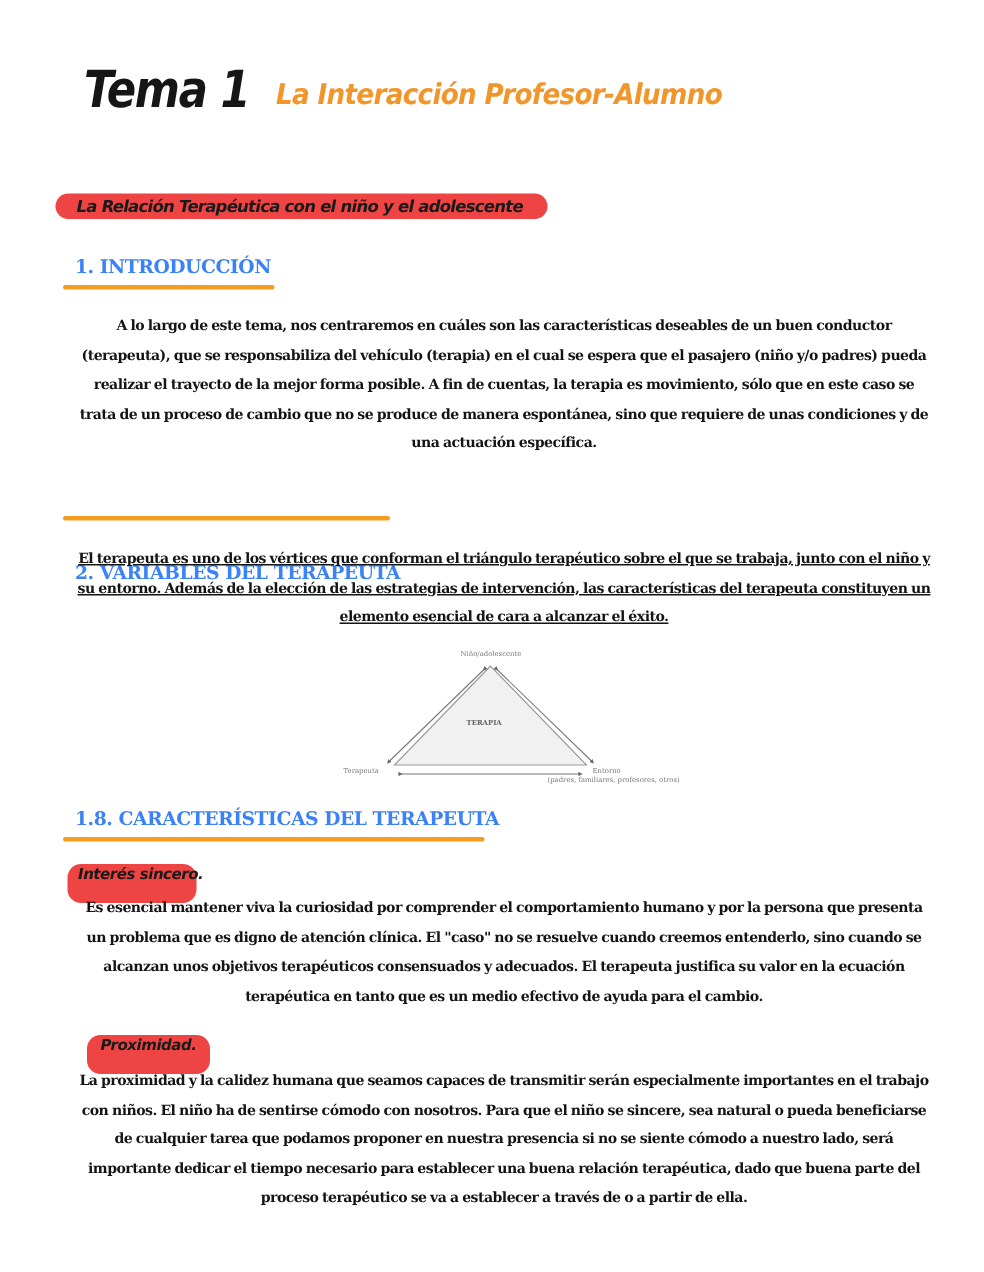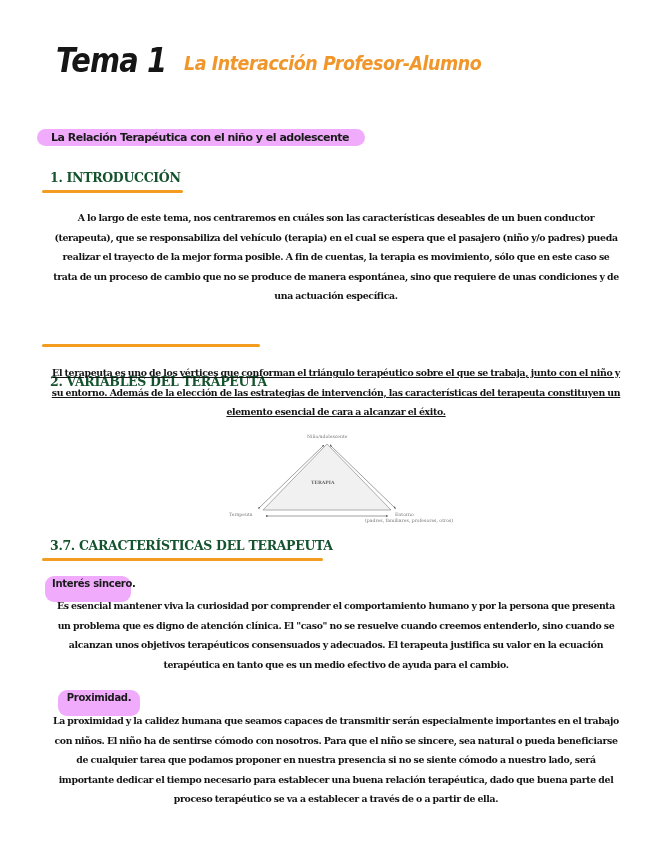--- a/index.html
+++ b/index.html
@@ -10,30 +10,30 @@
       font-family: "DejaVu Sans", sans-serif; font-size: 34px; font-weight: bold;
       font-style: italic; letter-spacing: -1px; color: #161616; transform: scaleX(0.85); transform-origin: left;
     }
     .title-sub {
       position: absolute; left: 184px; top: 52px;
       font-family: "DejaVu Sans", sans-serif; font-size: 19px; font-style: italic; font-weight: bold;
       color: #f0962a; letter-spacing: -0.5px; transform: scaleX(0.92); transform-origin: left;
     }
 
     .hl {
-      position: absolute; background: #f0abfc; border-radius: 9px;
-      font-family: "DejaVu Sans", sans-serif; font-weight: bold; color: #1a1a1a;
+      position: absolute; background: #ef4444; border-radius: 9px;
+      font-family: "DejaVu Sans", sans-serif; font-style: italic; font-weight: bold; color: #1a1a1a;
       white-space: nowrap;
     }
     .hl-subtitle { left: 37px; top: 129px; width: 328px; height: 17px; font-size: 11px; line-height: 17px; padding-left: 14px; box-sizing: border-box; letter-spacing: -0.5px; }
     .hl-small { height: 26px; font-size: 10px; line-height: 15px; padding: 0 7px; box-sizing: border-box; letter-spacing: -0.3px; }
 
     .heading {
       position: absolute; left: 50px; font-family: "DejaVu Serif", serif; font-weight: bold;
-      font-size: 12.5px; color: #14532d; letter-spacing: -0.3px; white-space: nowrap;
+      font-size: 12.5px; color: #3b82f6; letter-spacing: -0.3px; white-space: nowrap;
     }
     .uline { position: absolute; height: 3px; background: #f39c1f; border-radius: 2px; }
 
     .para {
       position: absolute; left: 50px; width: 572px;
       font-family: "DejaVu Serif", serif; font-weight: bold; font-size: 9.4px;
       line-height: 19.5px; color: #141414; text-align: center; letter-spacing: -0.35px;
       word-spacing: -0.5px;
     }
 
@@ -71,21 +71,21 @@
       <line x1="106" y1="16" x2="170" y2="78" stroke="#777" stroke-width="0.7" marker-start="url(#ah)" marker-end="url(#ah)"></line>
       <line x1="42" y1="86" x2="162" y2="86" stroke="#777" stroke-width="0.7" marker-start="url(#ah)" marker-end="url(#ah)"></line>
     </svg>
     <div class="dlabel" style="left:82px; top:4px;">Niño/adolescente</div>
     <div class="dlabel" style="left:86px; top:50px; font-weight:bold; color:#666;">TERAPIA</div>
     <div class="dlabel" style="left:4px; top:82px;">Terapeuta</div>
     <div class="dlabel" style="left:170px; top:82px;">Entorno</div>
     <div class="dlabel" style="left:140px; top:88px;">(padres, familiares, profesores, otros)</div>
   </div>
 
-  <div class="heading" style="top:538px;">3.7. CARACTERÍSTICAS DEL TERAPEUTA</div>
+  <div class="heading" style="top:538px;">1.8. CARACTERÍSTICAS DEL TERAPEUTA</div>
   <div class="uline" style="left:42px; top:558px; width:281px;"></div>
 
   <div class="hl hl-small" style="left:45px; top:576px; width:86px;">Interés sincero.</div>
   <div class="para" style="top:596px;">Es esencial mantener viva la curiosidad por comprender el comportamiento humano y por la persona que presenta un problema que es digno de atención clínica. El "caso" no se resuelve cuando creemos entenderlo, sino cuando se alcanzan unos objetivos terapéuticos consensuados y adecuados. El terapeuta justifica su valor en la ecuación terapéutica en tanto que es un medio efectivo de ayuda para el cambio.</div>
 
   <div class="hl hl-small" style="left:58px; top:690px; width:82px;text-align:center;">Proximidad.</div>
   <div class="para" style="top:711px;">La proximidad y la calidez humana que seamos capaces de transmitir serán especialmente importantes en el trabajo con niños. El niño ha de sentirse cómodo con nosotros. Para que el niño se sincere, sea natural o pueda beneficiarse de cualquier tarea que podamos proponer en nuestra presencia si no se siente cómodo a nuestro lado, será importante dedicar el tiempo necesario para establecer una buena relación terapéutica, dado que buena parte del proceso terapéutico se va a establecer a través de o a partir de ella.</div>
 
 </div>
 

